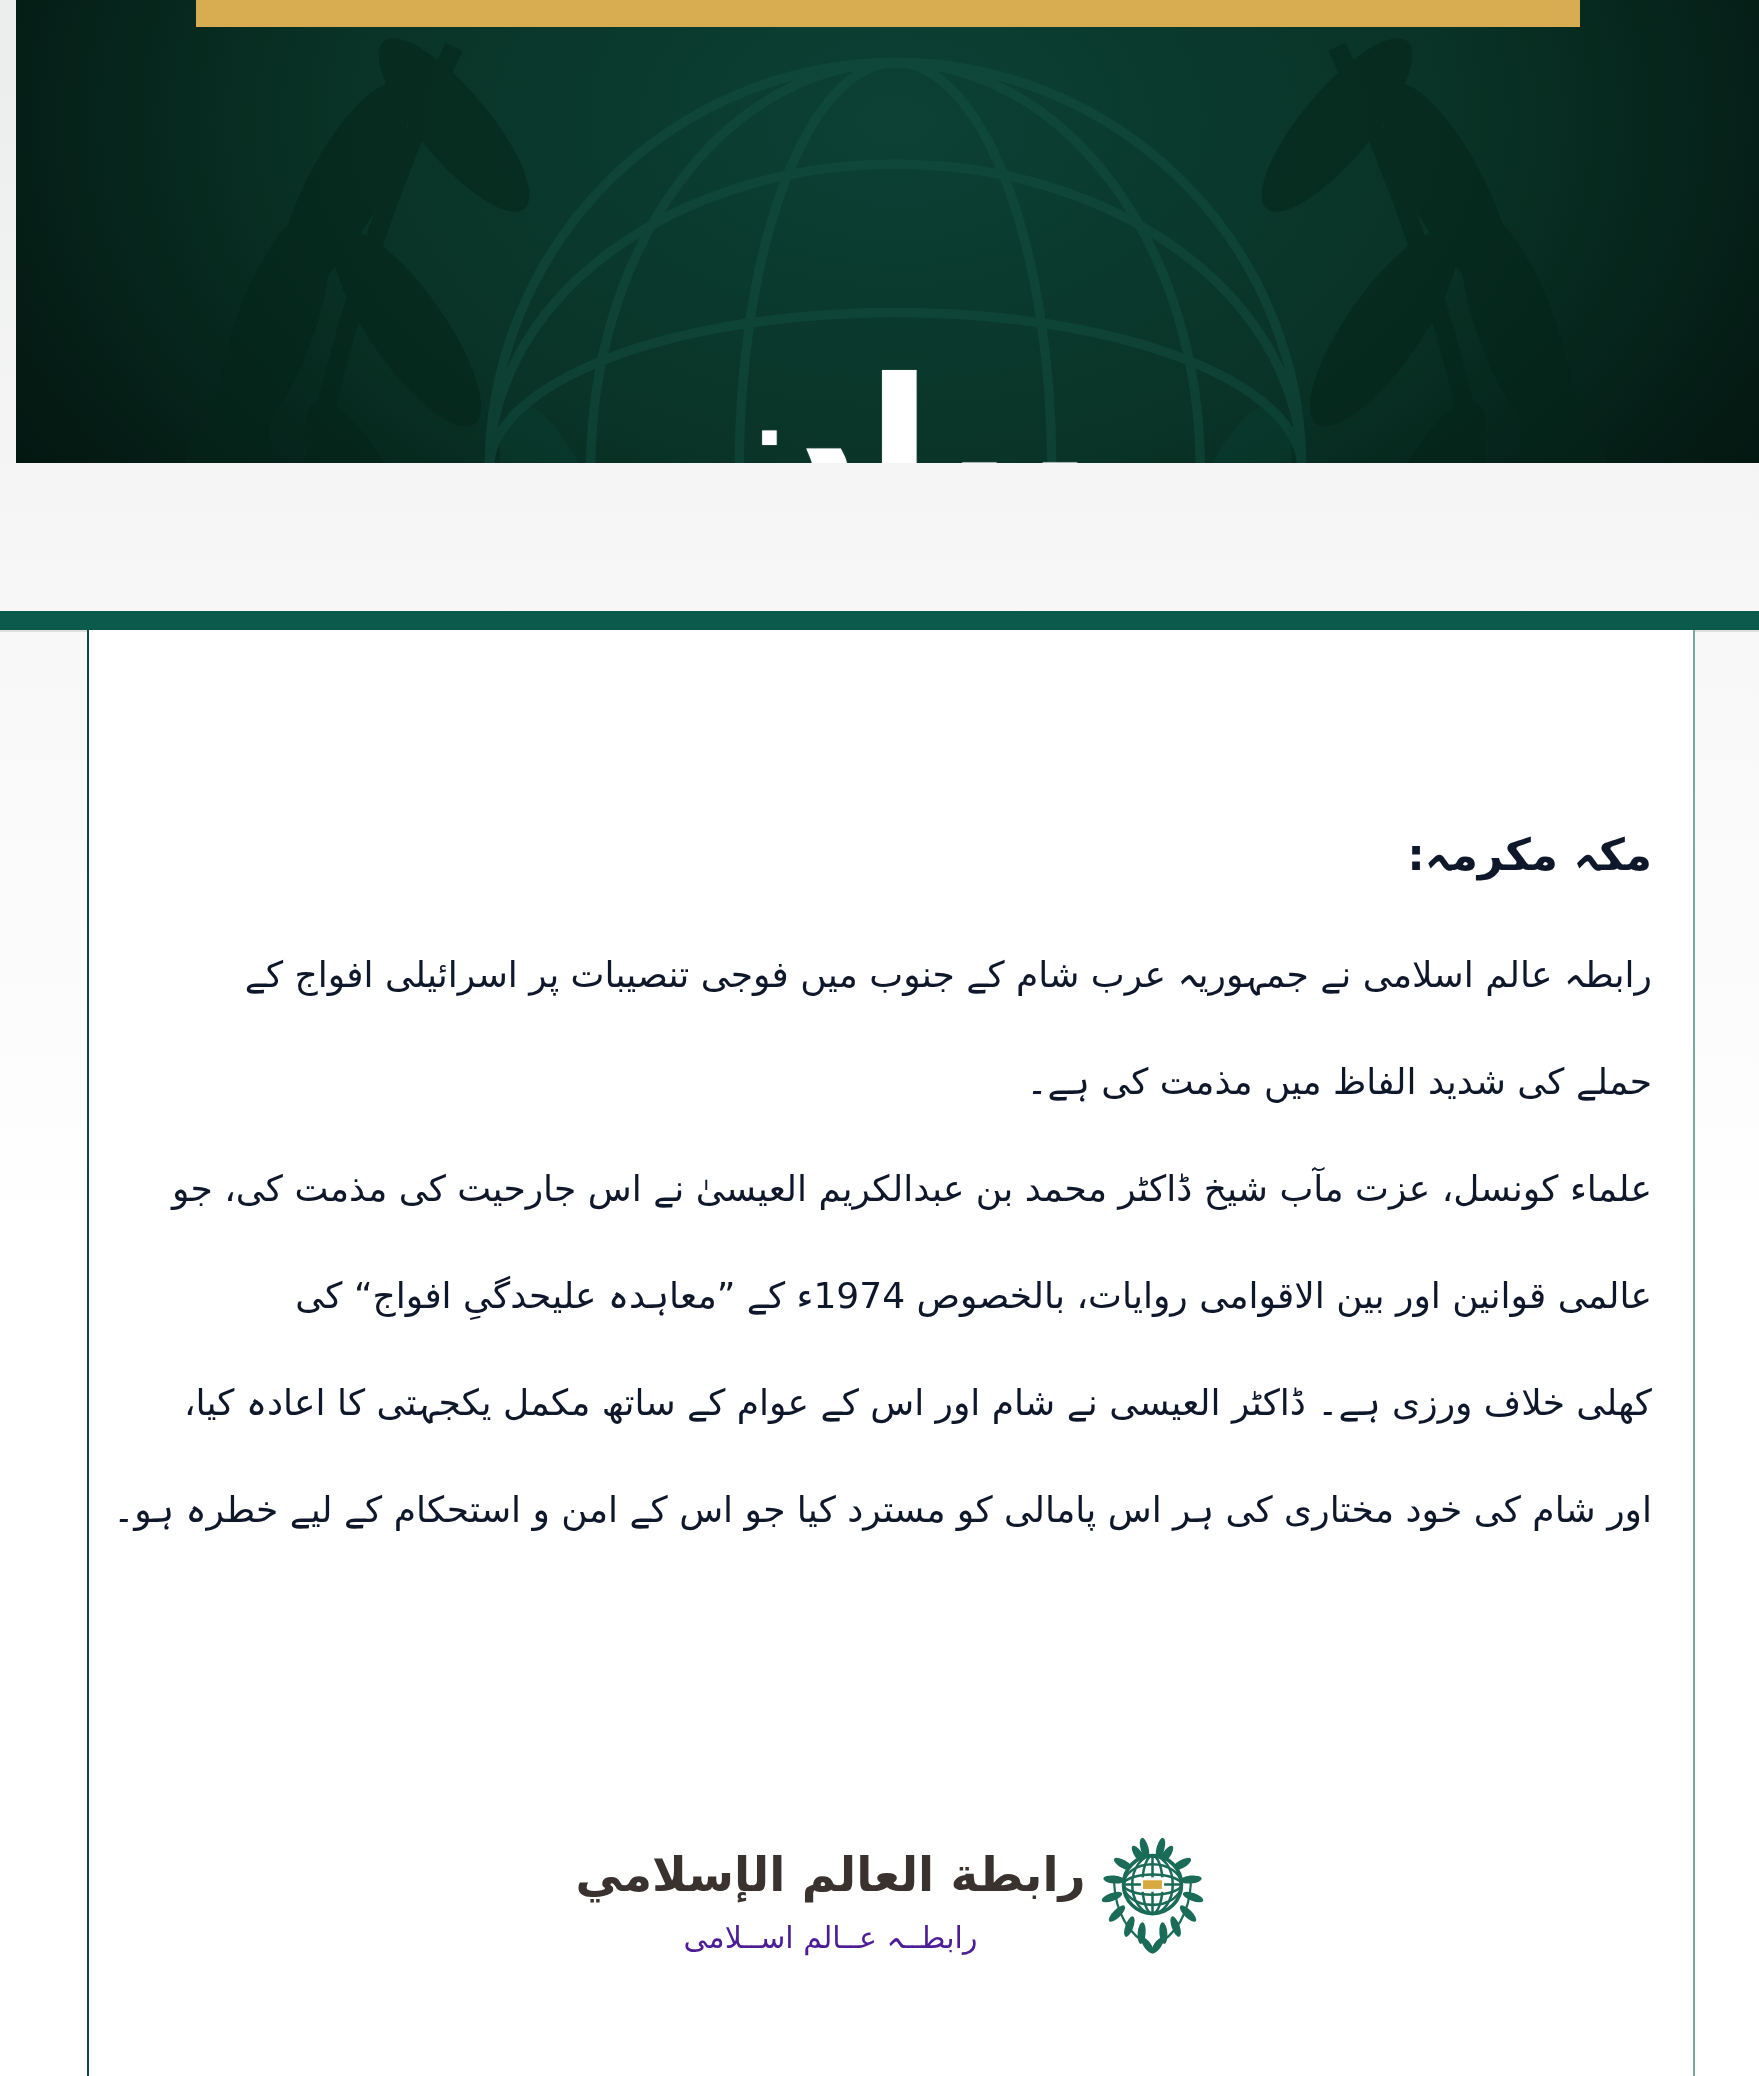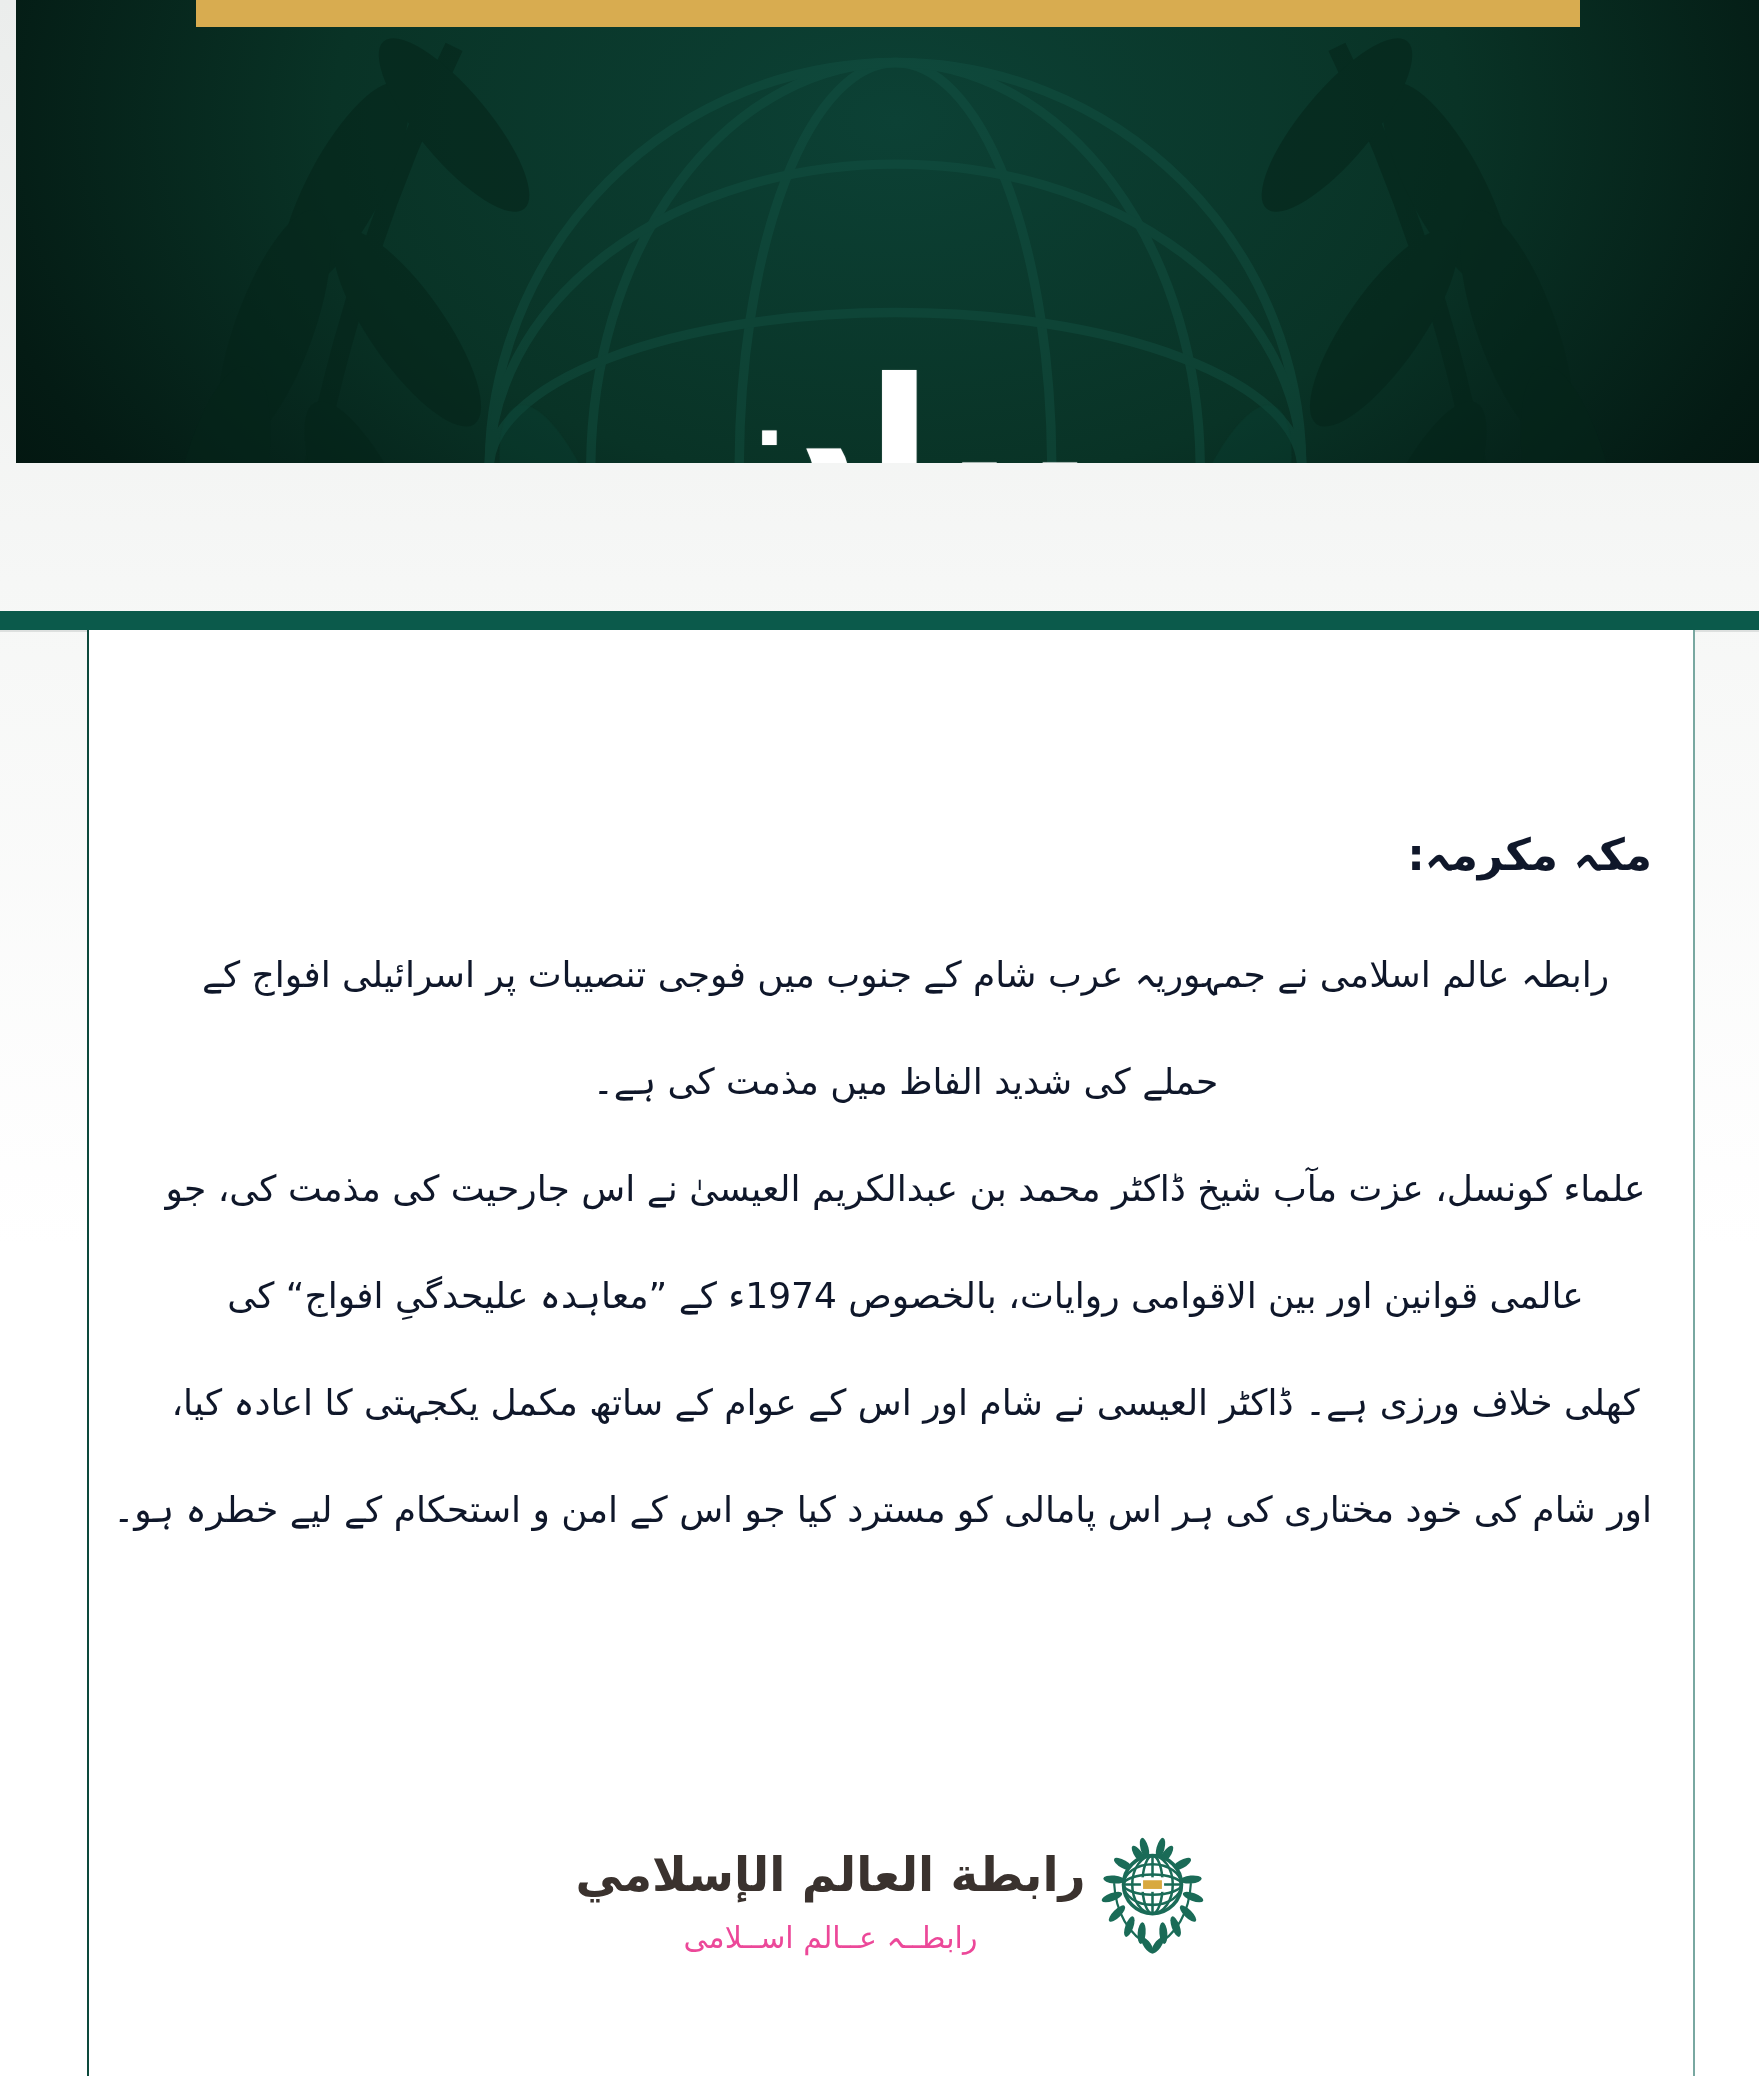--- a/index.html
+++ b/index.html
@@ -27,30 +27,30 @@
   
   .card{
     position:absolute;left:87px;top:630px;width:1604px;height:1446px;background:#ffffff;
     border-left:2.3px solid #0d493c;border-right:2.3px solid #79a8a1;
   }
   .urdu{direction:rtl;color:#0f172a;}
   .dateline{
     position:absolute;top:166px;right:41px;left:94px;height:117px;line-height:117px;
     font-size:44px;text-align:right;font-weight:bold;
   }
-  .lines{position:absolute;top:291px;right:41px;left:70px;text-align:center;}
+  .lines{position:absolute;top:291px;right:41px;left:70px;text-align:right;}
   .line{height:107px;line-height:107px;font-size:36px;white-space:nowrap;}
   
   .logo-row{
     position:absolute;left:0;right:0;top:1190px;height:156px;
     display:flex;flex-direction:row;justify-content:center;align-items:center;gap:12px;direction:ltr;
   }
   .logo-text{display:flex;flex-direction:column;align-items:center;direction:rtl;}
   .logo-arabic{font-size:47px;font-weight:bold;color:#3a322e;line-height:78px;letter-spacing:0.8px;}
-  .logo-urdu{font-size:30px;color:#ec4899;line-height:45px;margin-top:1px;}
+  .logo-urdu{font-size:30px;color:#4c1d95;line-height:45px;margin-top:1px;}
 </style>
 </head>
 <body>
 
 <div class="header">
 
   <svg class="watermark" width="1759" height="611" viewBox="0 0 2250 782" aria-hidden="true">
 
     <g stroke="#145647" stroke-width="12" fill="none" opacity="0.40">
       <circle cx="1125" cy="600" r="520"></circle>

